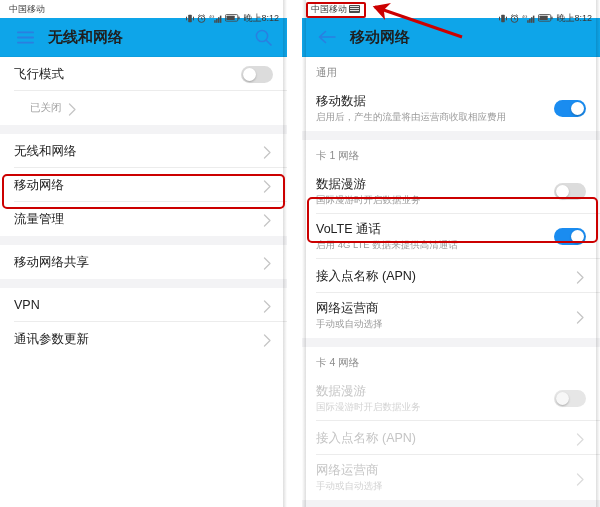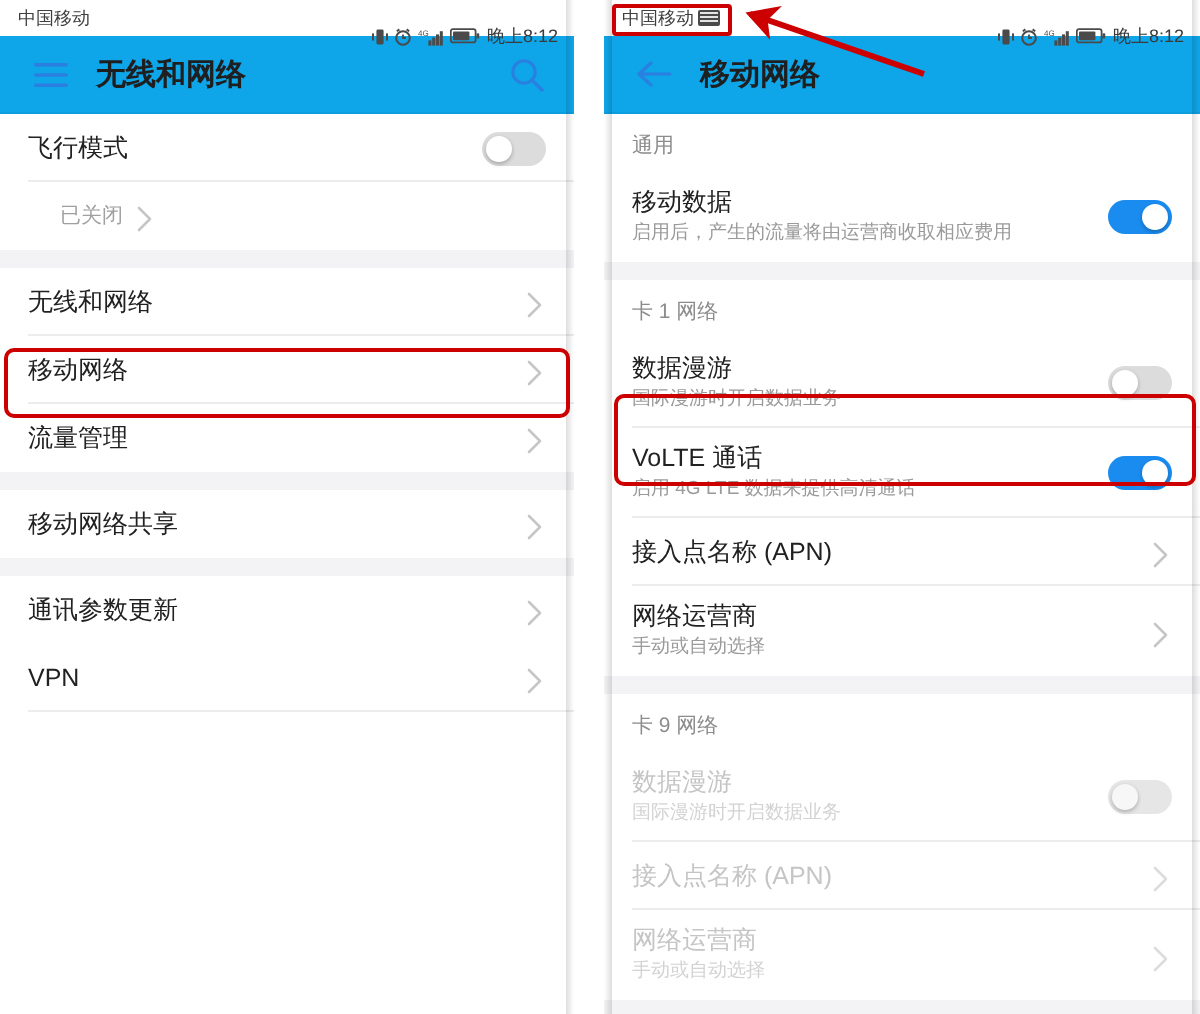--- a/index.html
+++ b/index.html
@@ -244,40 +244,40 @@
             </div>
             <div class="chev">
               <svg width="9" height="13" viewBox="0 0 9 13">
                 <path d="M1.5 1 L7 6.5 L1.5 12" fill="none" stroke="#c6c6c6" stroke-width="1.3" stroke-linecap="round" stroke-linejoin="round"></path>
               </svg>
             </div>
           </div>
         </div>
         <div class="gap"></div>
         <div class="group">
+          <div class="row">
+            <div class="row-texts">
+              <div class="row-title">VPN</div>
+            </div>
+            <div class="chev">
+              <svg width="9" height="13" viewBox="0 0 9 13">
+                <path d="M1.5 1 L7 6.5 L1.5 12" fill="none" stroke="#c6c6c6" stroke-width="1.3" stroke-linecap="round" stroke-linejoin="round"></path>
+              </svg>
+            </div>
+            <div class="divider"></div>
+          </div>
           <div class="row last">
             <div class="row-texts">
               <div class="row-title">通讯参数更新</div>
             </div>
             <div class="chev">
               <svg width="9" height="13" viewBox="0 0 9 13">
                 <path d="M1.5 1 L7 6.5 L1.5 12" fill="none" stroke="#c6c6c6" stroke-width="1.3" stroke-linecap="round" stroke-linejoin="round"></path>
               </svg>
             </div>
-          </div>
-          <div class="row">
-            <div class="row-texts">
-              <div class="row-title">VPN</div>
-            </div>
-            <div class="chev">
-              <svg width="9" height="13" viewBox="0 0 9 13">
-                <path d="M1.5 1 L7 6.5 L1.5 12" fill="none" stroke="#c6c6c6" stroke-width="1.3" stroke-linecap="round" stroke-linejoin="round"></path>
-              </svg>
-            </div>
-            <div class="divider"></div>
           </div>
         </div>
         <div class="empty-fill" style="height: 200px;"></div>
       </div>
     <div class="edge-shadow"></div>
   </div>
 
   <div class="phone right">
 
     <div class="statusbar">
@@ -383,21 +383,21 @@
             </div>
             <div class="chev">
               <svg width="9" height="13" viewBox="0 0 9 13">
                 <path d="M1.5 1 L7 6.5 L1.5 12" fill="none" stroke="#c6c6c6" stroke-width="1.3" stroke-linecap="round" stroke-linejoin="round"></path>
               </svg>
             </div>
           </div>
         </div>
         <div class="gap"></div>
         <div class="group">
-          <div class="section-header">卡 9 网络</div>
+          <div class="section-header">卡 4 网络</div>
           <div class="row tall disabled">
             <div class="row-texts">
               <div class="row-title">数据漫游</div>
               <div class="row-sub">国际漫游时开启数据业务</div>
             </div>
             <div class="toggle off dim">
               <div class="knob"></div>
             </div>
             <div class="divider"></div>
           </div>

